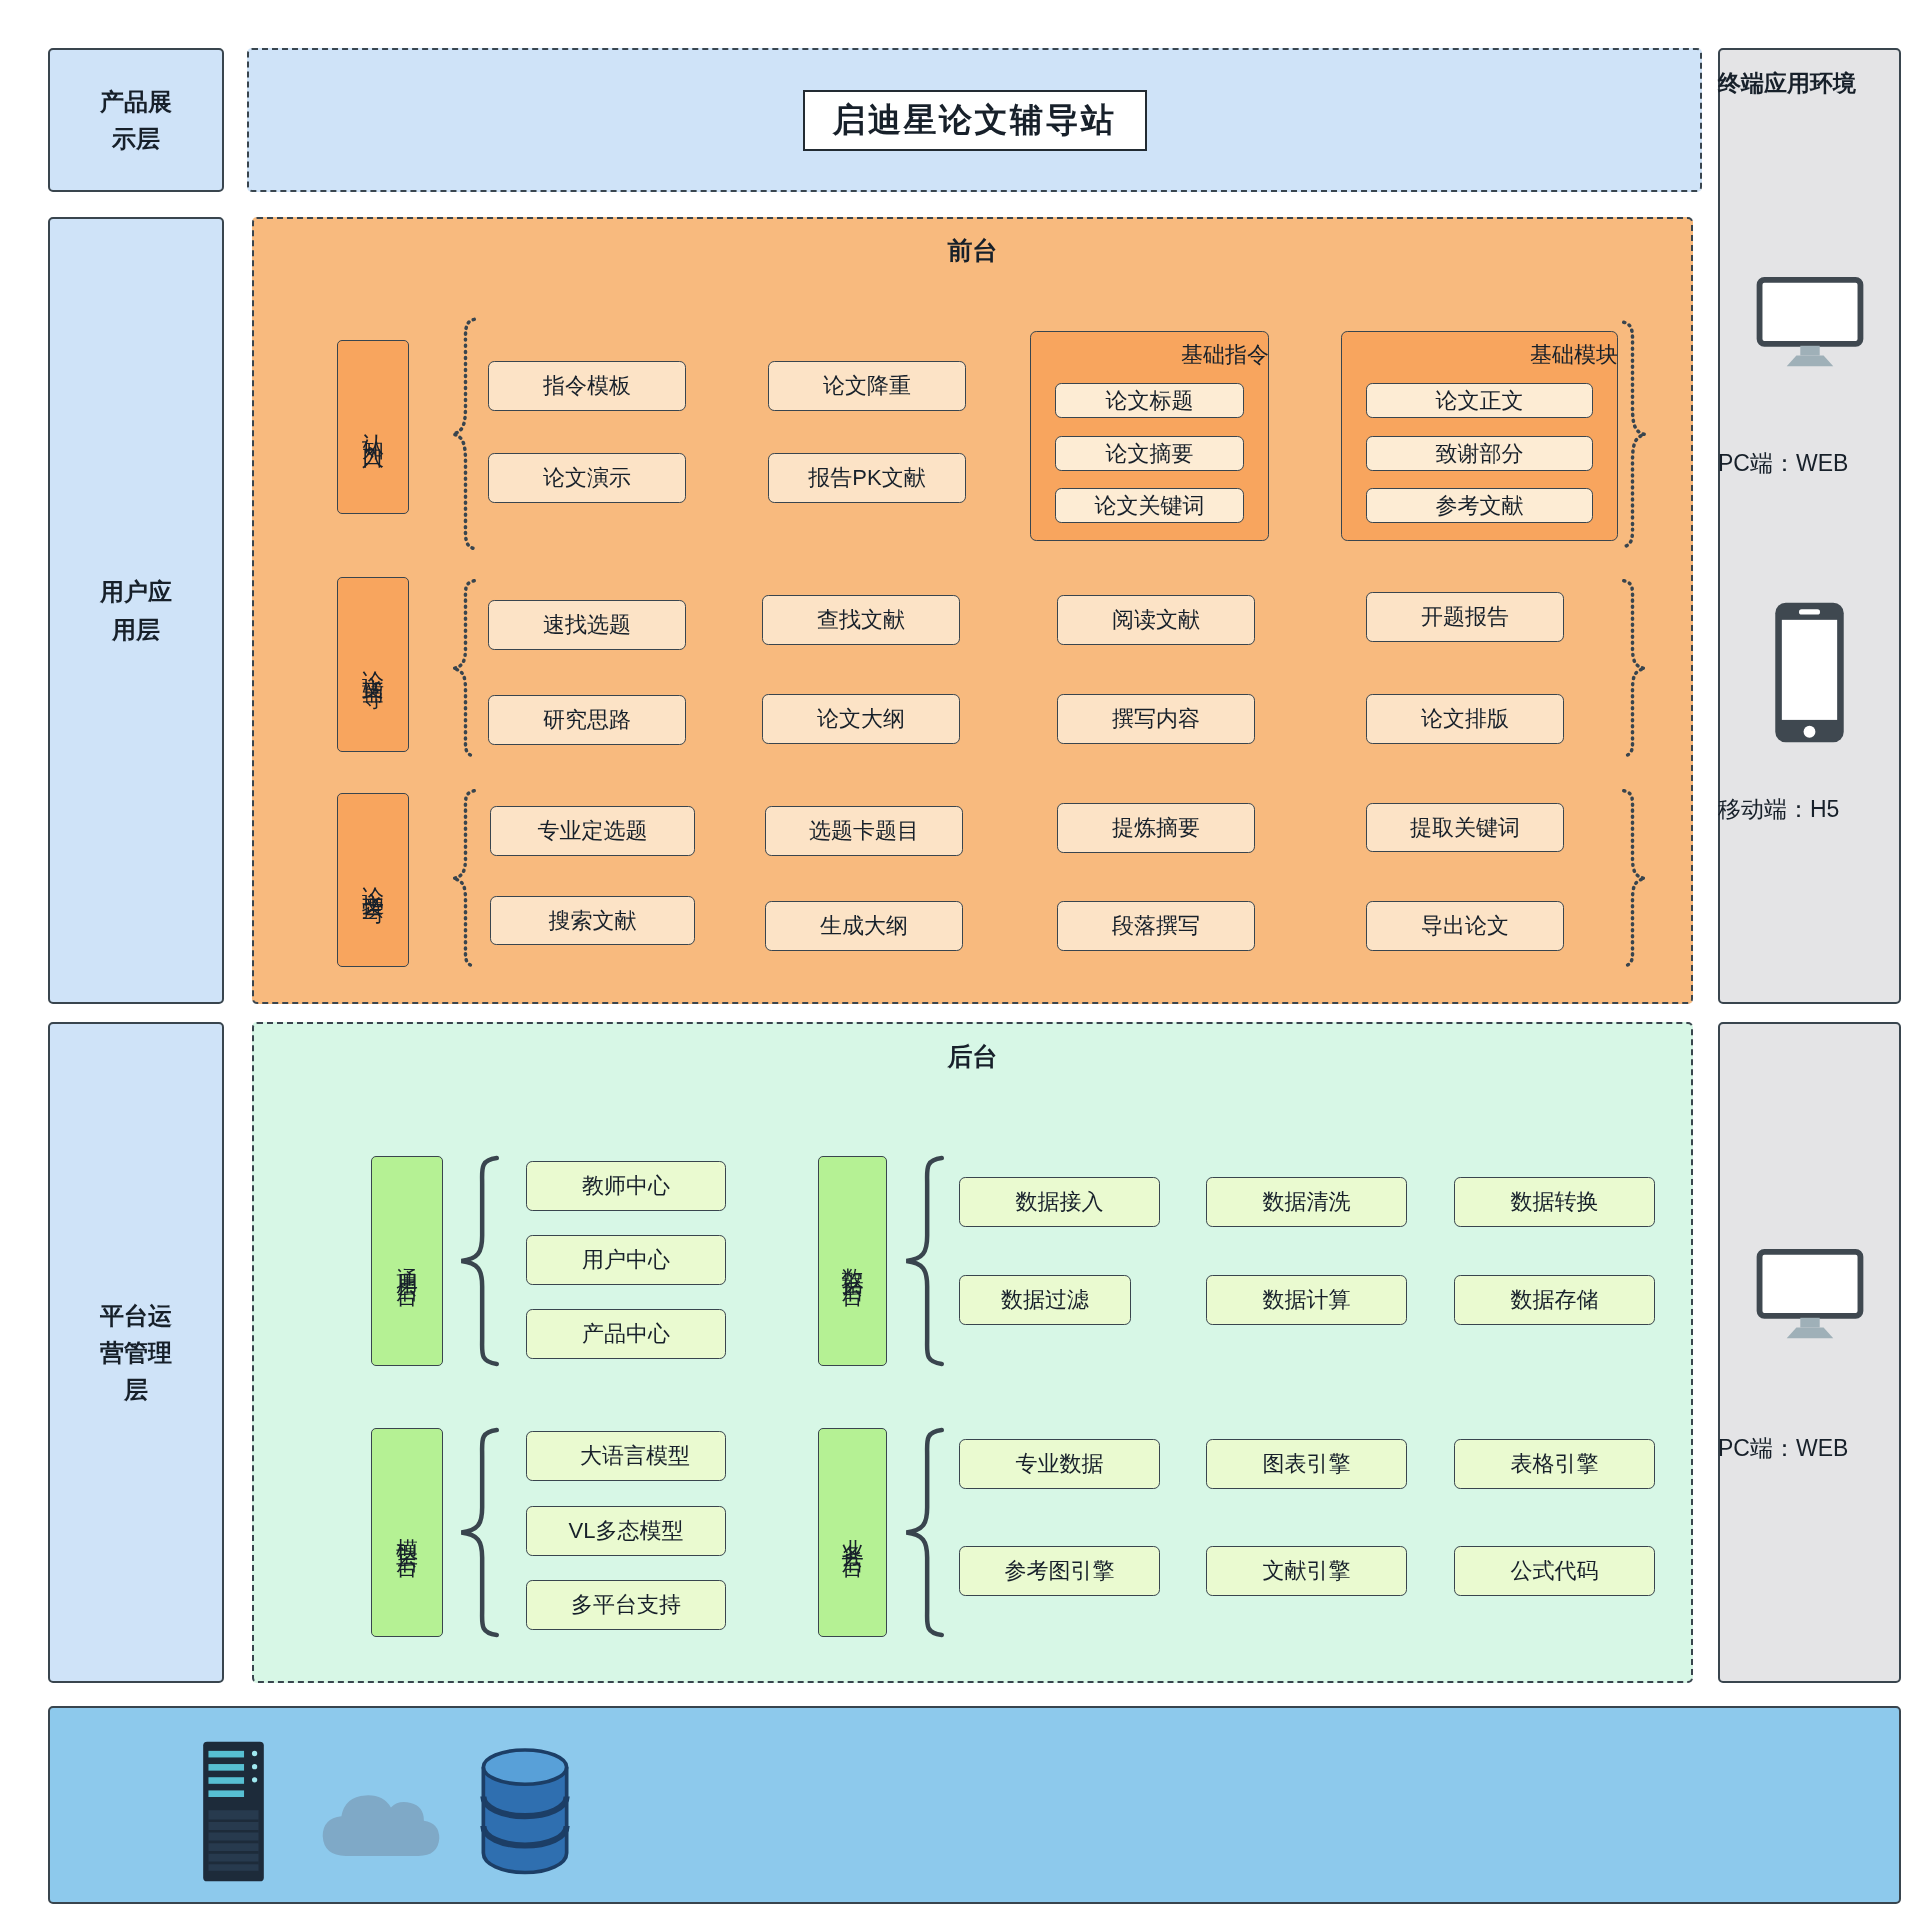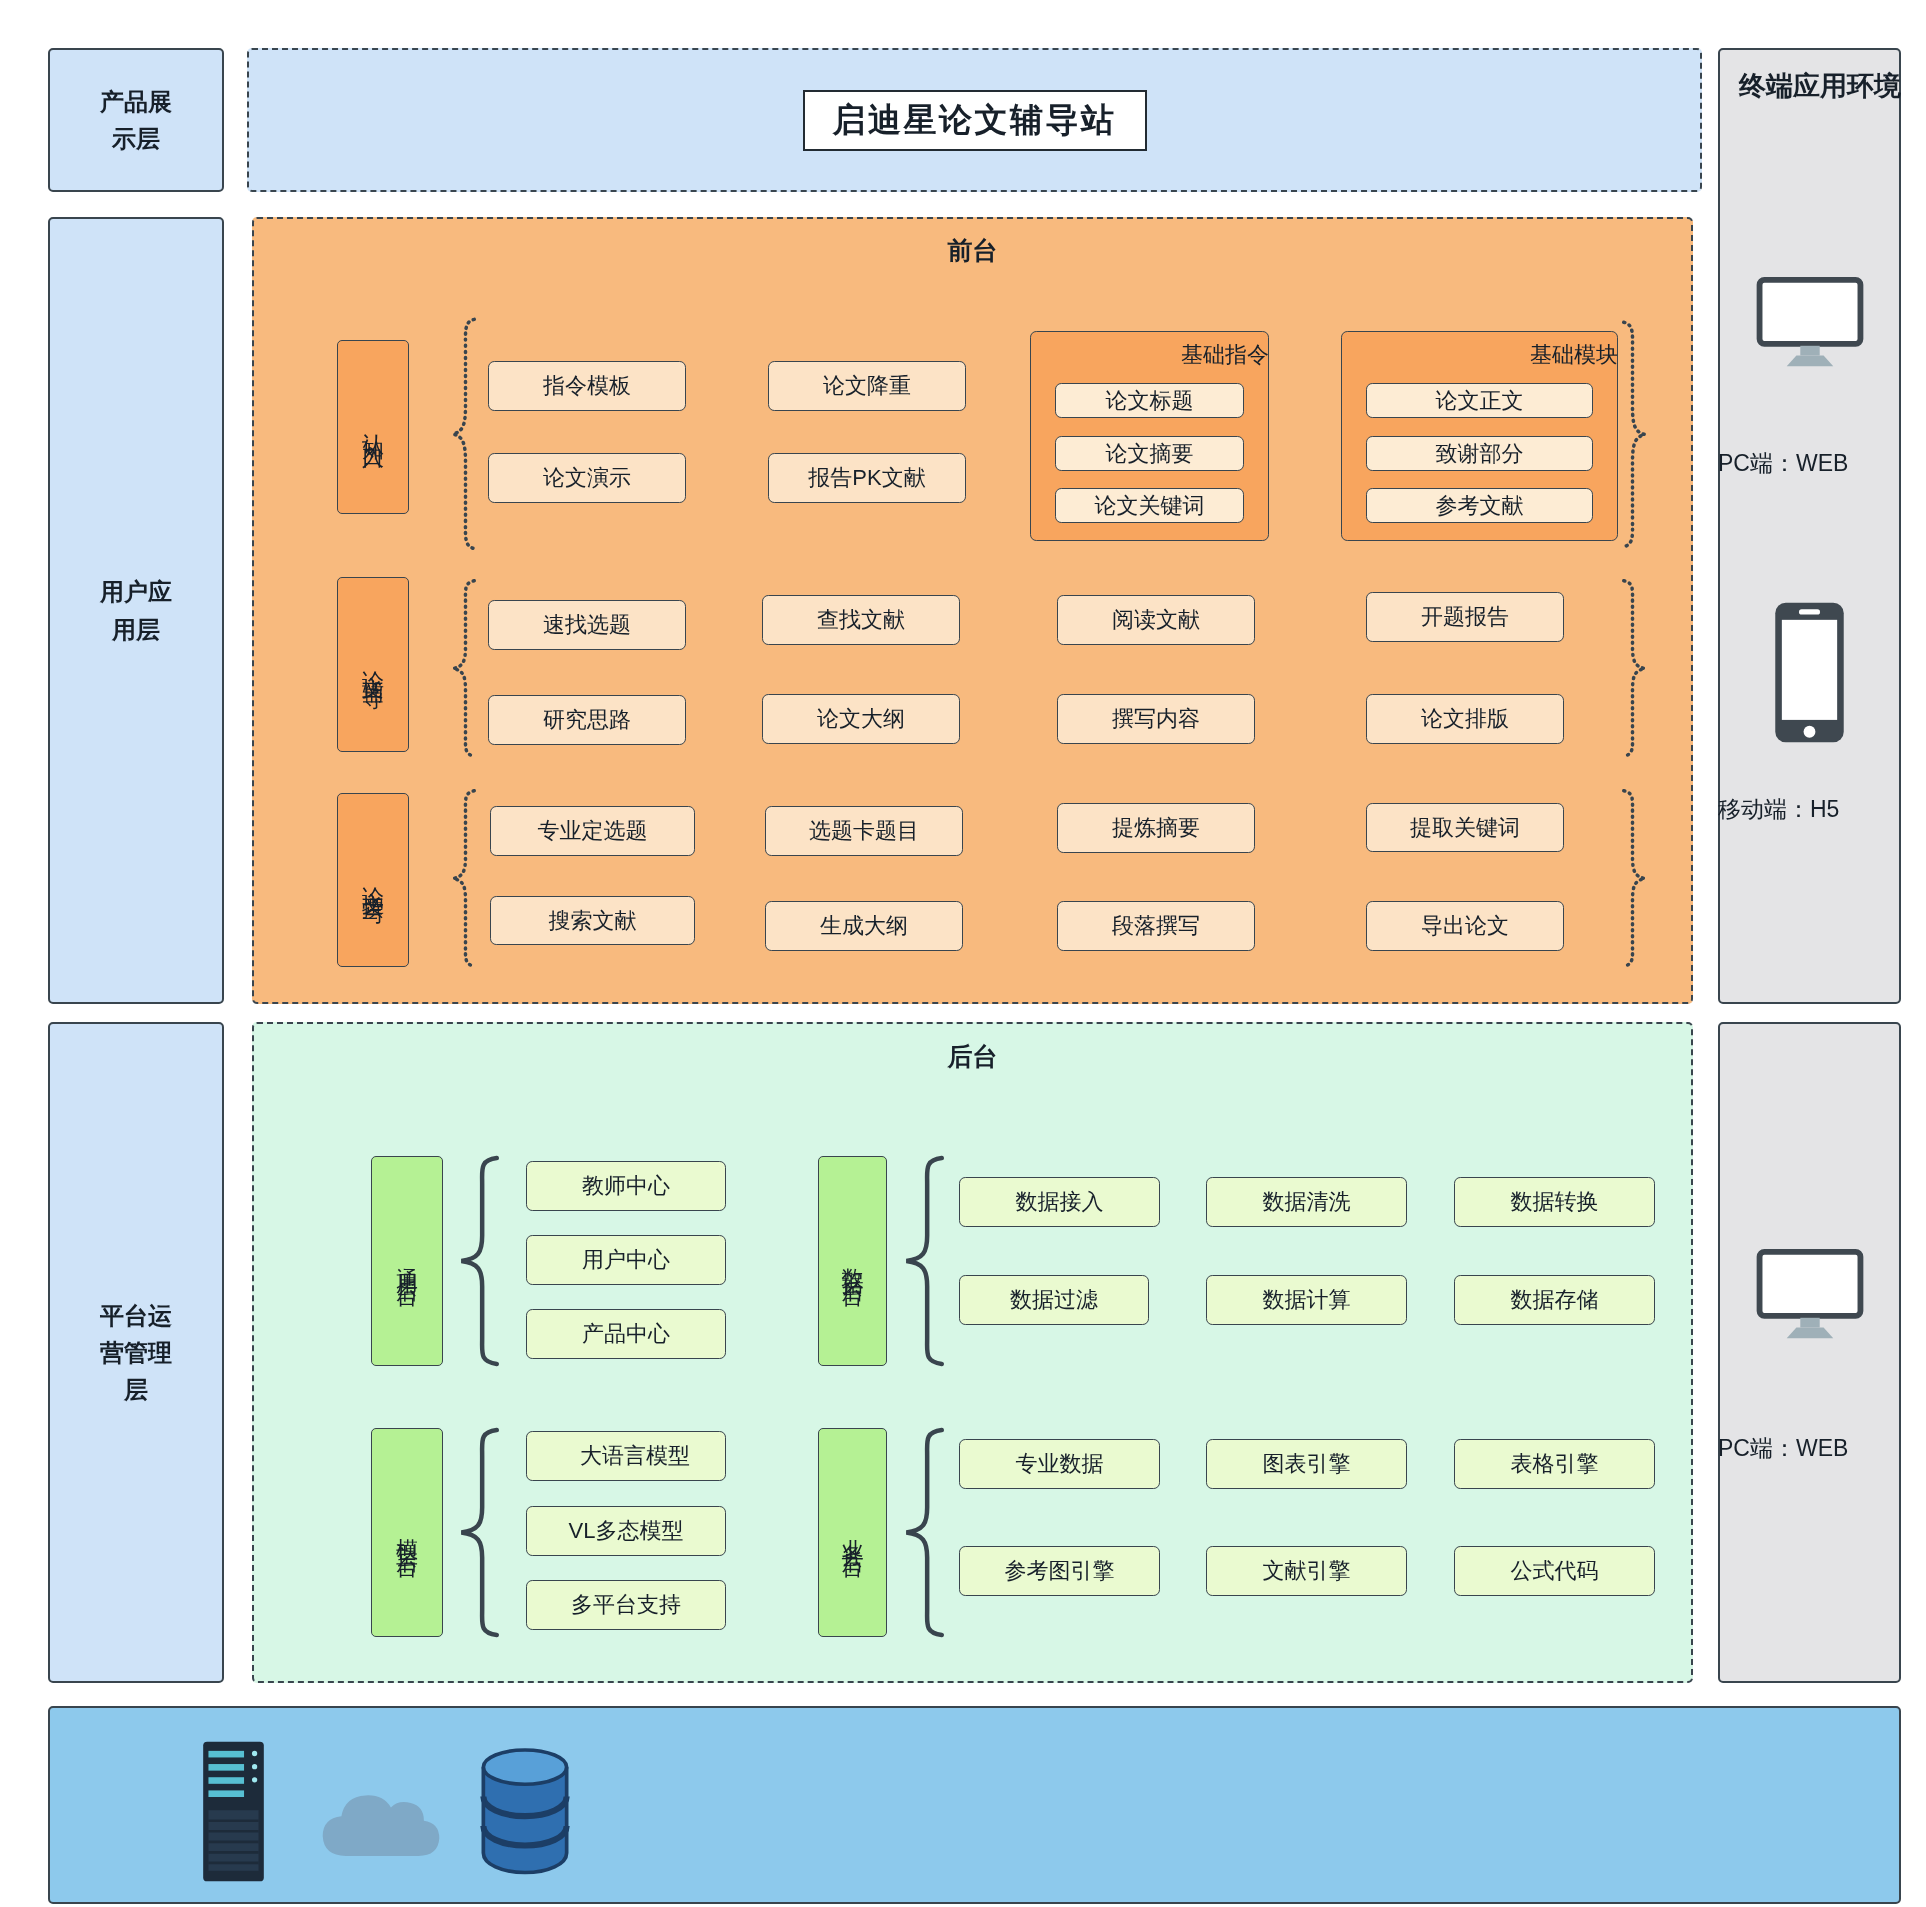--- a/index.html
+++ b/index.html
@@ -40,21 +40,21 @@
   .brace.flip svg { transform:scaleX(-1); }
 
   
   .title-band { position:absolute; background:#cfe3f8; border:2.5px dashed #39454e; border-radius:5px;
                 display:flex; align-items:center; justify-content:center; }
   .title-box { background:#ffffff; border:2.5px solid #222b33; padding:6px 28px;
                font-weight:bold; font-size:33px; letter-spacing:2.5px;text-align:right; }
 
   
   .terminal { position:absolute; background:#e4e4e6; border:2.5px solid #39454e; border-radius:5px; }
-  .term-title { position:absolute; text-align:right; font-weight:bold; font-size:27px; }
+  .term-title { position:absolute; text-align:left; font-weight:bold; font-size:23px; }
   .term-label { position:absolute; text-align:left; font-size:23px; }
   .icon { position:absolute; }
   .icon svg { width:100%; height:100%; display:block; }
 
   
   .infra { position:absolute; background:#8dc9ec; border:2.5px solid #39454e; border-radius:5px; }
   .infra-label { position:absolute; text-align:center; font-weight:bold; font-size:28px; }
 </style>
 </head>
 <body>
@@ -170,21 +170,21 @@
 
   <div class="cat cat-green" style="left:818px;top:1156px;width:69px;height:210px;">数据后台</div>
   <div class="brace" style="left:898px;top:1156px;width:50px;height:210px;">
     <svg viewBox="0 0 24 100" preserveAspectRatio="none">
         <path d="M21 1 C13 2 14 6 14 13 L14 38 C14 46 12 49 4 50 C12 51 14 54 14 62 L14 87 C14 94 13 98 21 99" fill="none" stroke="#39454e" stroke-width="4.5" stroke-linecap="round" vector-effect="non-scaling-stroke"></path>
       </svg>
   </div>
   <div class="node n-green" style="left:959px;top:1177px;width:201px;height:50px;">数据接入</div>
   <div class="node n-green" style="left:1206px;top:1177px;width:201px;height:50px;">数据清洗</div>
   <div class="node n-green" style="left:1454px;top:1177px;width:201px;height:50px;">数据转换</div>
-  <div class="node n-green" style="left:959px;top:1275px;width:190px;height:50px;">数据过滤</div>
+  <div class="node n-green" style="left:959px;top:1275px;width:172px;height:50px;">数据过滤</div>
   <div class="node n-green" style="left:1206px;top:1275px;width:201px;height:50px;">数据计算</div>
   <div class="node n-green" style="left:1454px;top:1275px;width:201px;height:50px;">数据存储</div>
 
   <div class="cat cat-green" style="left:371px;top:1428px;width:72px;height:209px;">模型后台</div>
   <div class="brace" style="left:453px;top:1428px;width:50px;height:209px;">
     <svg viewBox="0 0 24 100" preserveAspectRatio="none">
         <path d="M21 1 C13 2 14 6 14 13 L14 38 C14 46 12 49 4 50 C12 51 14 54 14 62 L14 87 C14 94 13 98 21 99" fill="none" stroke="#39454e" stroke-width="4.5" stroke-linecap="round" vector-effect="non-scaling-stroke"></path>
       </svg>
   </div>
   <div class="node n-green" style="left:526px;top:1431px;width:200px;height:50px;padding-left:18px;">大语言模型</div>

